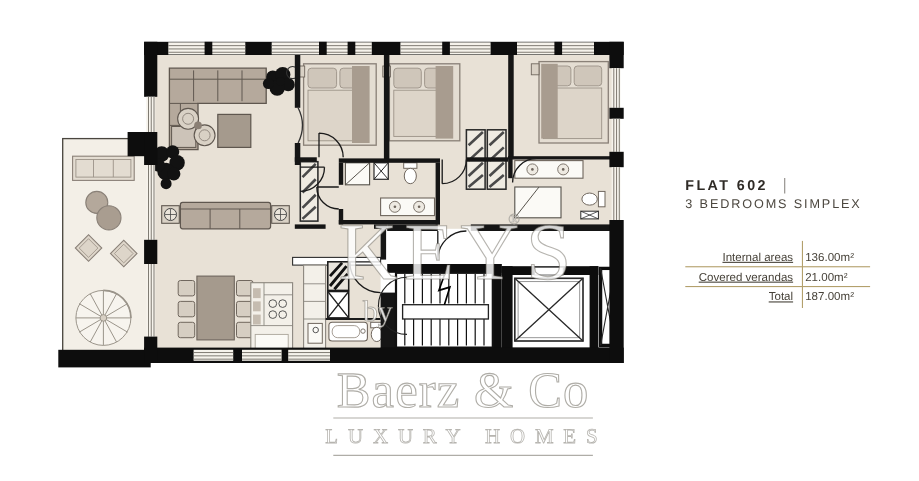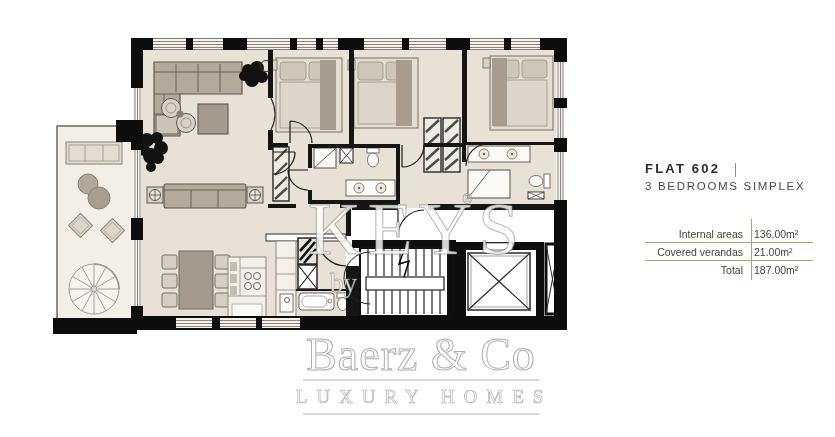--- a/index.html
+++ b/index.html
@@ -1,31 +1,31 @@
 <!DOCTYPE html>
 <html><head>
 <meta charset="utf-8">
 <style>
   html,body{margin:0;padding:0;background:#ffffff;}
   .page{position:relative;width:835px;height:437px;background:#ffffff;overflow:hidden;
         font-family:"Liberation Sans",sans-serif;}
   .plan-svg{position:absolute;left:0;top:0;}
   
-  .info-panel{position:absolute;left:645px;top:160px;width:172px;color:#35312b;}
+  .info-panel{position:absolute;left:623px;top:160px;width:172px;color:#35312b;}
   .flat-title-row{font-weight:bold;font-size:13px;letter-spacing:2.2px;color:#2f2b26;
                   display:flex;align-items:center;}
   .flat-title-sep{font-weight:400;color:#6a655e;margin-left:13px;font-size:15px;
                   transform:scaleX(.6);}
   .flat-subtitle{font-size:11.5px;letter-spacing:1.7px;color:#4c473f;margin-top:3px;}
   .area-table{position:relative;margin-top:33px;width:168px;font-size:10.5px;color:#474239;}
   .area-table .vline{position:absolute;left:106px;top:-6px;bottom:-2px;width:1px;
                      background:#b3a06c;}
   .area-row{display:flex;align-items:center;height:17px;}
   .area-row.bordered{border-bottom:1px solid #b3a06c;}
-  .area-label{width:98px;text-align:right;padding-right:8px;}
+  .area-label{width:98px;text-align:right;padding-right:8px;text-decoration:underline;}
   .area-value{padding-left:3px;}
   
   .wm-serif{font-family:"Liberation Serif",serif;}
 </style>
 </head>
 <body>
 
 <div class="page">
 
 <svg class="plan-svg" width="835" height="437" viewBox="0 0 835 437" xmlns="http://www.w3.org/2000/svg">

